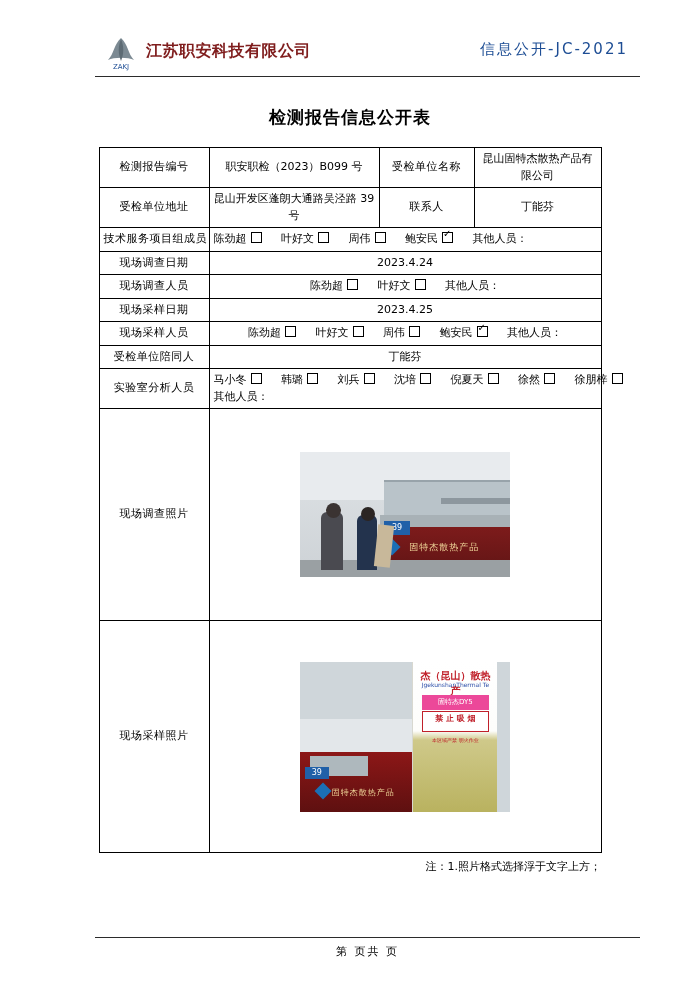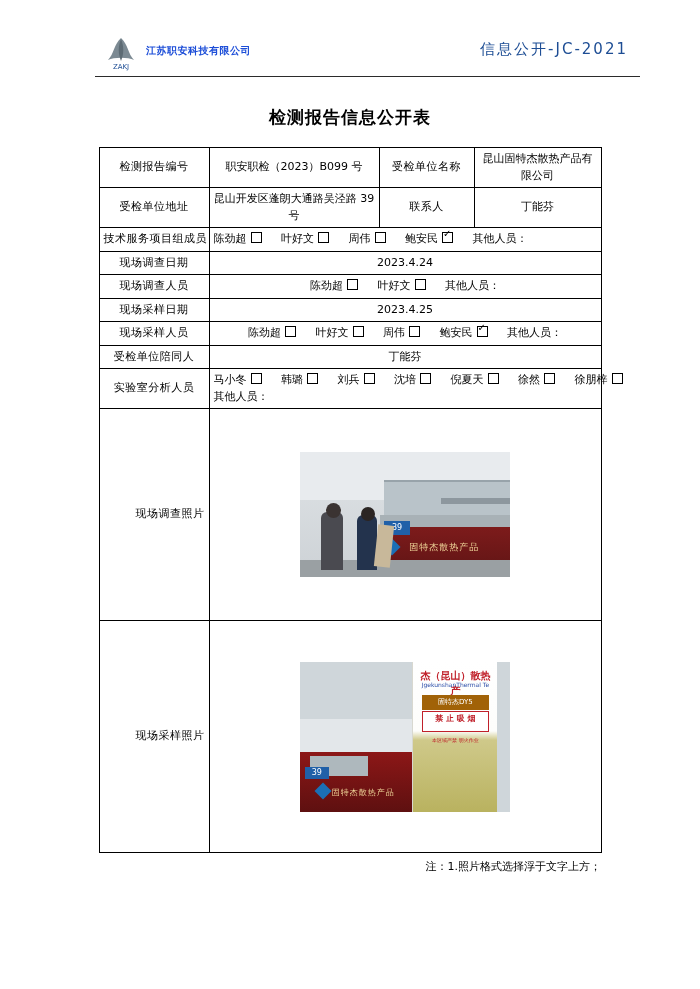--- a/index.html
+++ b/index.html
@@ -42,22 +42,22 @@
   }
   .logo-mark {
     width: 42px;
     height: 42px;
     position: relative;
     margin-right: 4px;
   }
   .logo-mark svg { display:block; }
   .logo-text {
     font-family: "DejaVu Sans", sans-serif;
-    font-size: 10px;
-    color: #1d4ed8;
+    font-size: 16px;
+    color: #7f1d1d;
     letter-spacing: 0.5px;
     font-weight: bold;
     white-space: nowrap;
   }
   .header-right {
     position: absolute;
     right: 12px;
     top: 12px;
     font-family: "DejaVu Sans", sans-serif;
     font-size: 15px;
@@ -144,21 +144,21 @@
     vertical-align: middle;
     padding: 0;
   }
   .photo-cell2 {
     height: 225px;
     text-align: center;
     vertical-align: middle;
     padding: 0;
   }
   .photo-label {
-    text-align: right;
+    text-align: center;
     letter-spacing: 0.5px;
   }
 
   
   .ph1 {
     width: 210px;
     height: 125px;
     margin: 0 auto;
     position: relative;
     overflow: hidden;
@@ -259,21 +259,21 @@
     color:#c0202a; font-size:10px; font-weight:bold;
     font-family:Liberation Sans, sans-serif;
   }
   .ph2 .r-sub {
     position:absolute; right:8%; top:12%; width:36%; text-align:center;
     color:#2b4da8; font-size:6px;
     font-family:"DejaVu Sans",sans-serif;
   }
   .ph2 .r-box {
     position:absolute; right:10%; top:22%; width:32%; height:10%;
-    background:#a16207; color:#fff; font-size:7px; text-align:center;
+    background:#ec4899; color:#fff; font-size:7px; text-align:center;
     line-height:15px; font-family:"DejaVu Sans",sans-serif;
   }
   .ph2 .r-box2 {
     position:absolute; right:10%; top:33%; width:32%; height:14%;
     background:#ffffff; border:1px solid #c0202a; color:#c0202a; font-size:8px;
     text-align:center; line-height:10px; font-family:"DejaVu Sans",sans-serif;
     font-weight:bold; padding-top:2px; box-sizing:border-box;
   }
   .ph2 .r-note {
     position:absolute; right:10%; top:50%; width:32%; text-align:center;
@@ -446,15 +446,19 @@
               <div class="r-box2">禁 止 吸 烟</div>
               <div class="r-note">本区域严禁  明火作业</div>
             </div>
           </td>
         </tr>
       </tbody>
     </table>
 
     <div class="note">注：1.照片格式选择浮于文字上方；</div>
 
+    <div class="footer">
+      <div class="footer-rule"></div>
+      <div class="footer-text">第  页共   页</div>
+    </div>
 
   </div>
 </div>
 
 </body></html>

